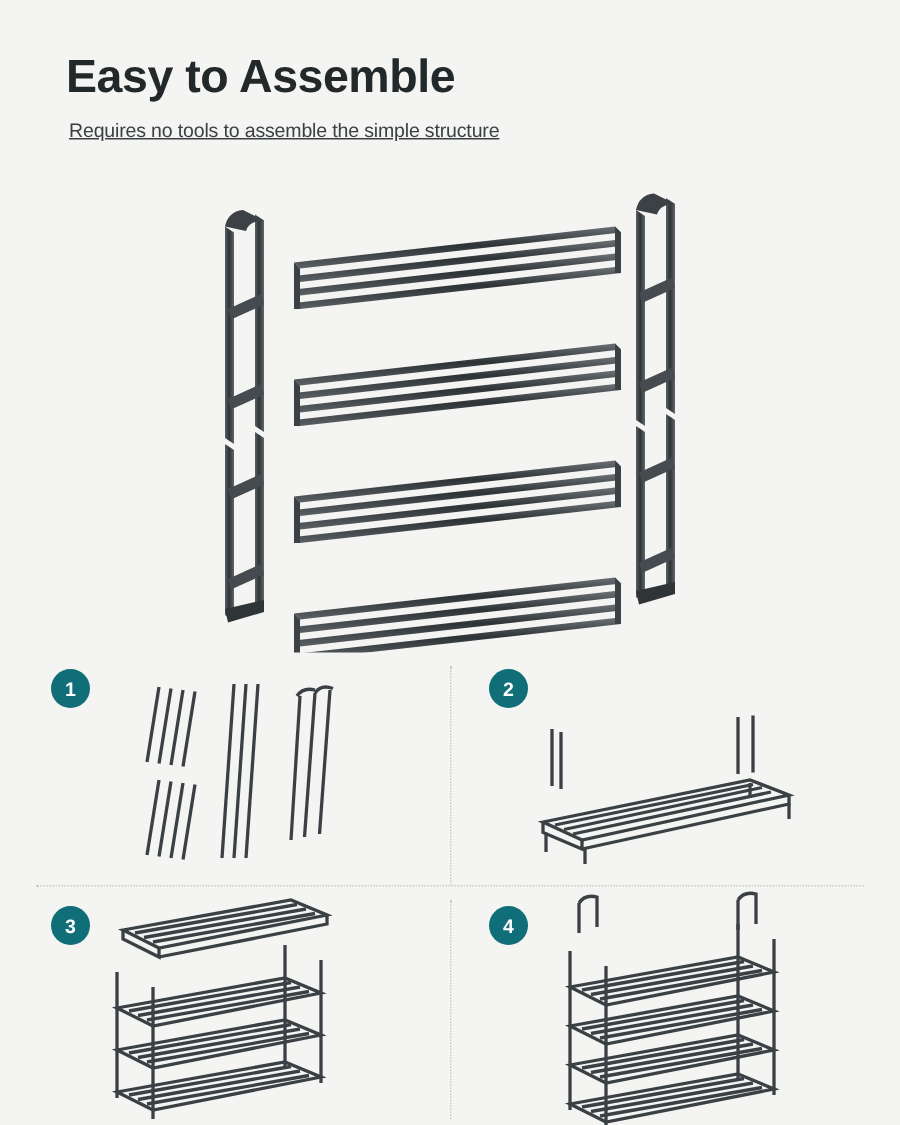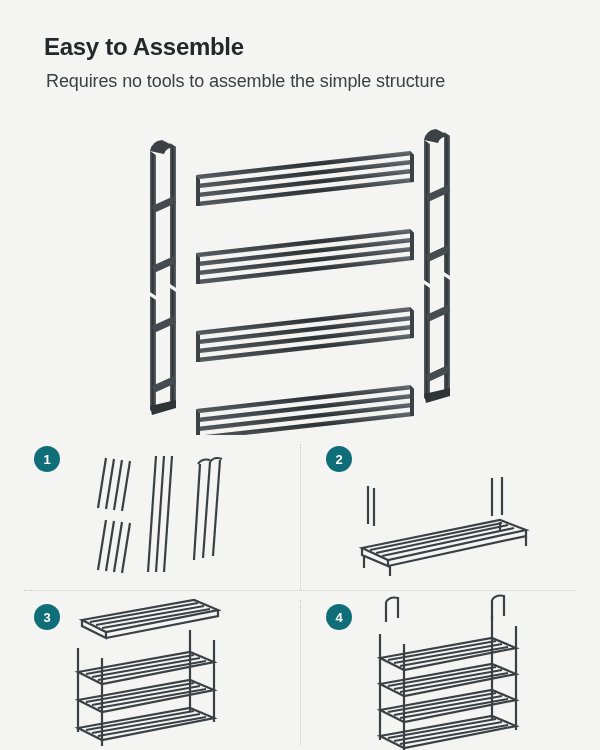--- a/index.html
+++ b/index.html
@@ -22,32 +22,33 @@
   }
 
   
   .header {
     position: absolute;
     left: 44px;
     top: 34px;
     right: 40px;
   }
   .title {
-    font-size: 24px;
+    font-size: 31px;
     font-weight: bold;
     color: #23282b;
     letter-spacing: -0.3px;
     line-height: 1.1;
     margin: 0;
   }
   .subtitle {
-    font-size: 18px;
+    font-size: 13px;
     color: #3a4044;
     margin: 11px 0 0 2px;
     letter-spacing: -0.1px;
+    text-decoration: underline;
   }
 
   
   .hero {
     position: absolute;
     left: 0;
     top: 110px;
     width: 600px;
     height: 325px;
   }

